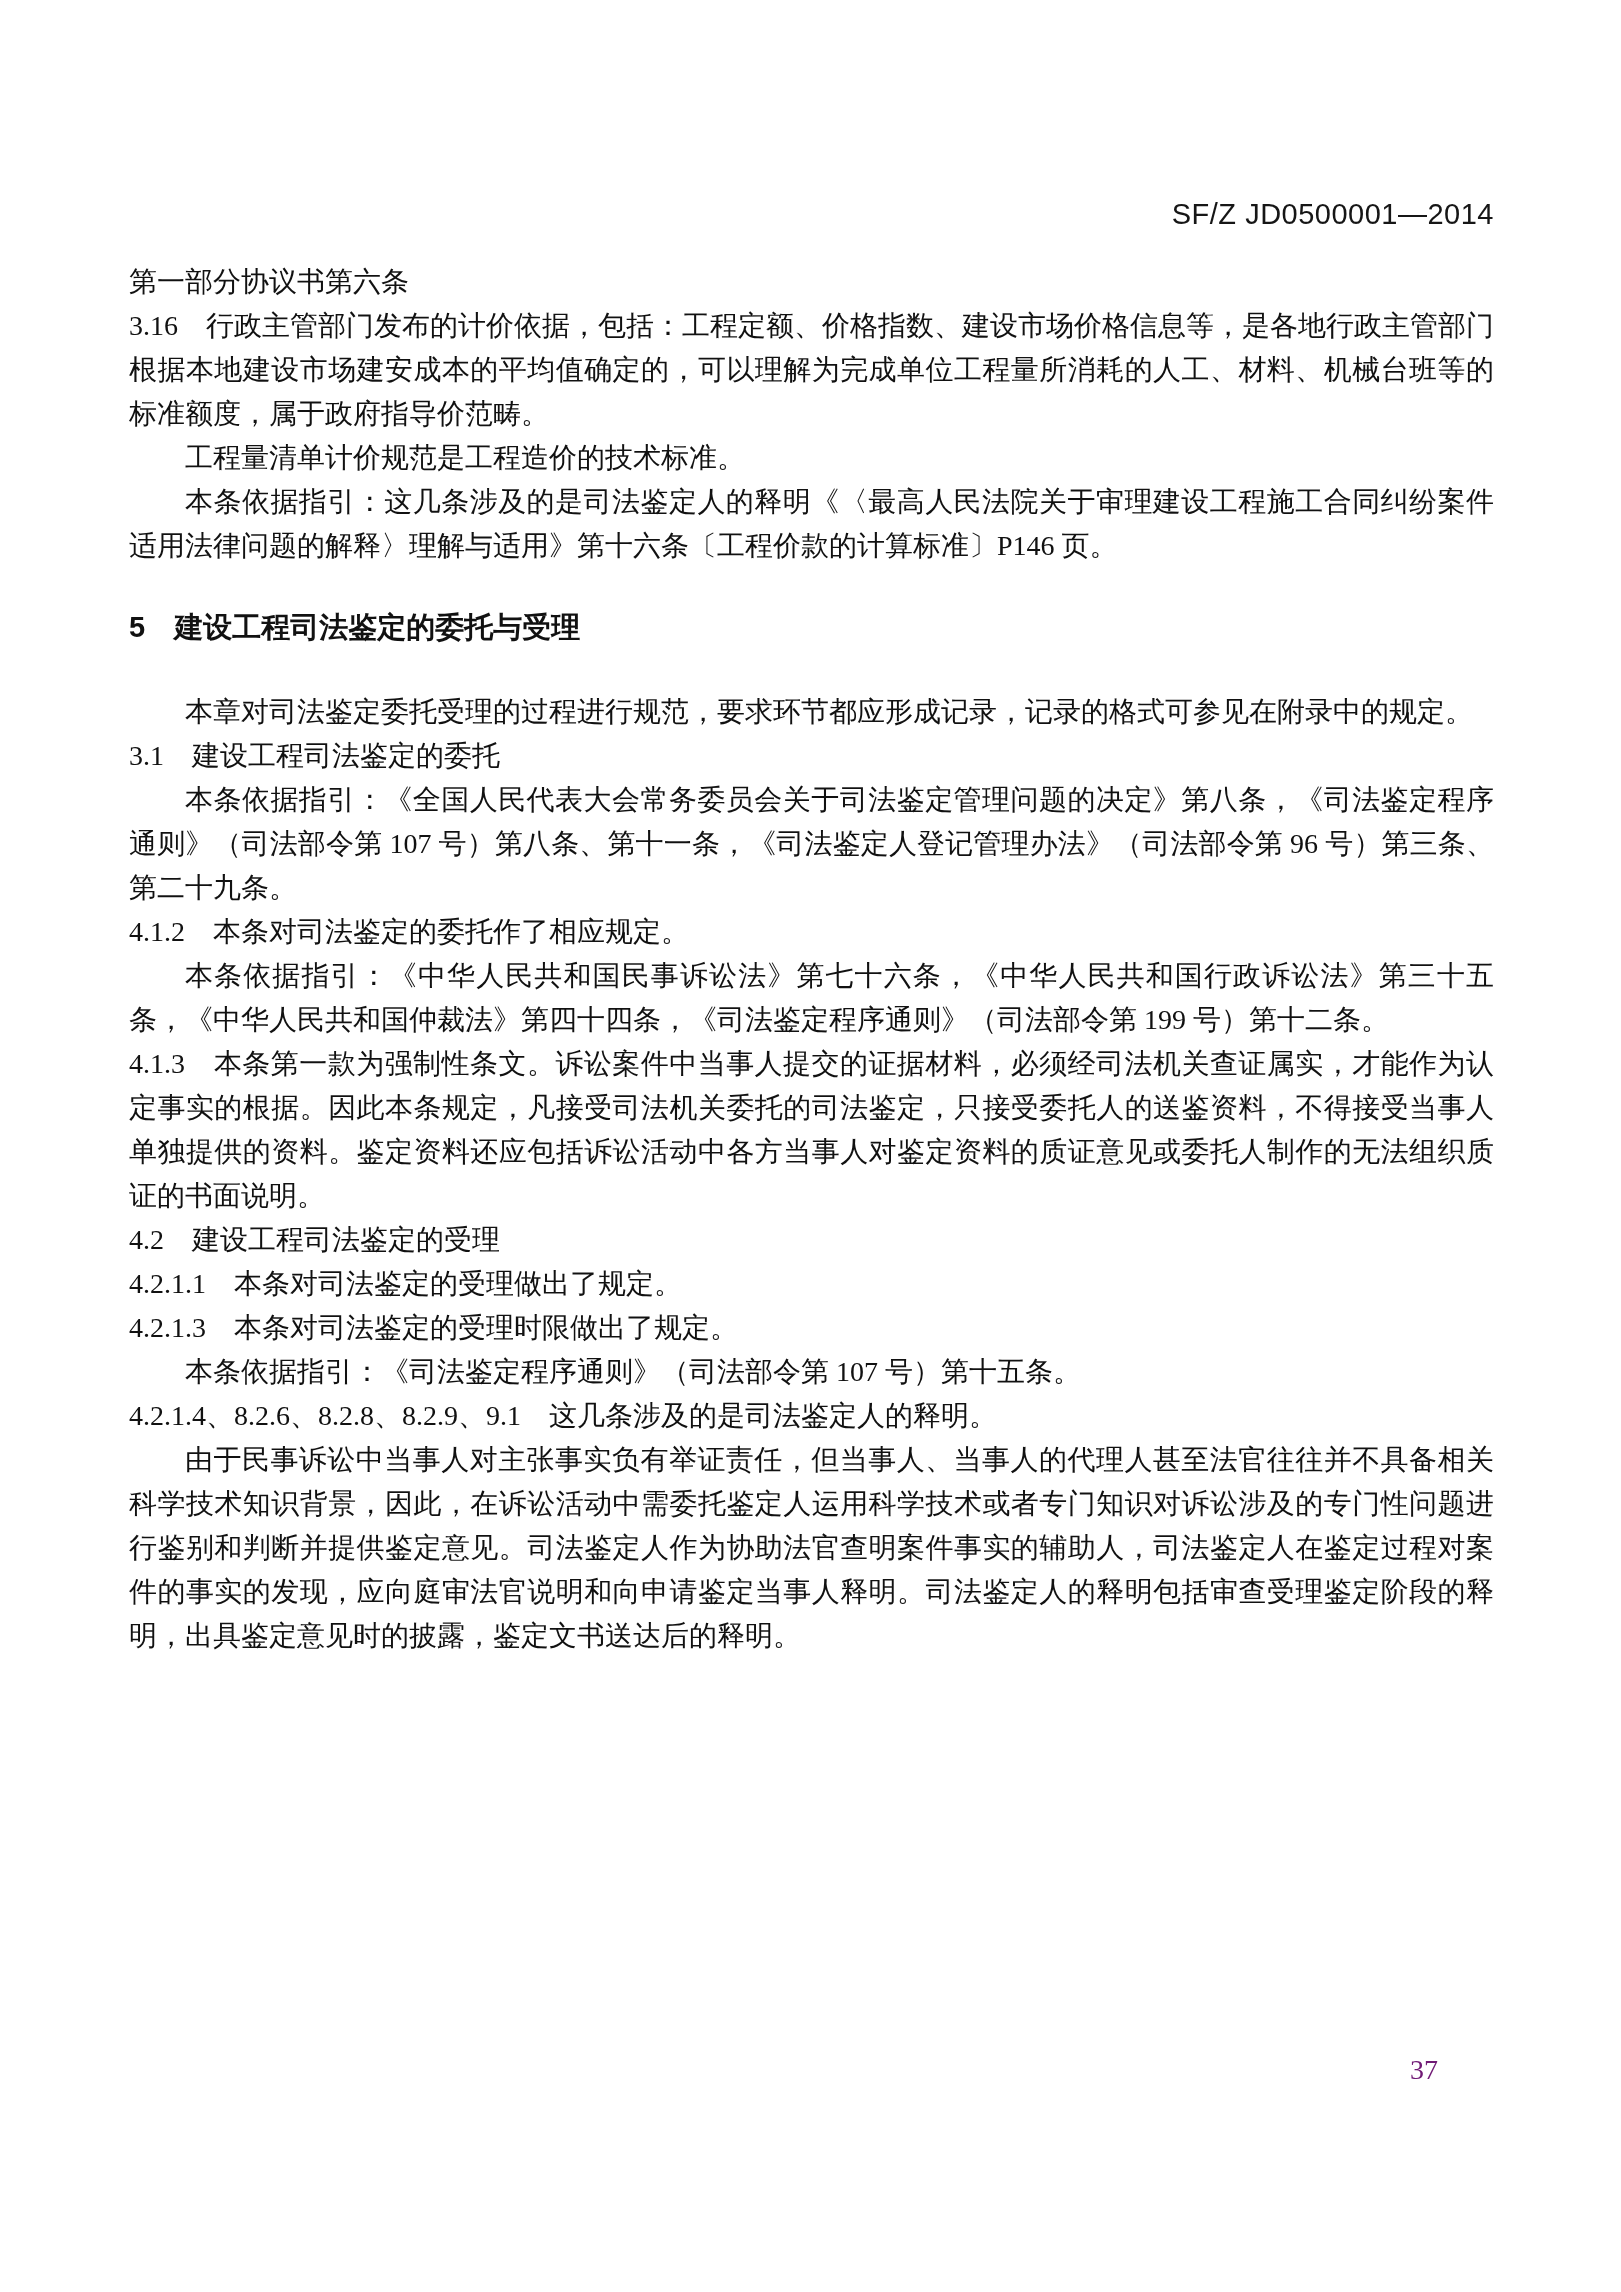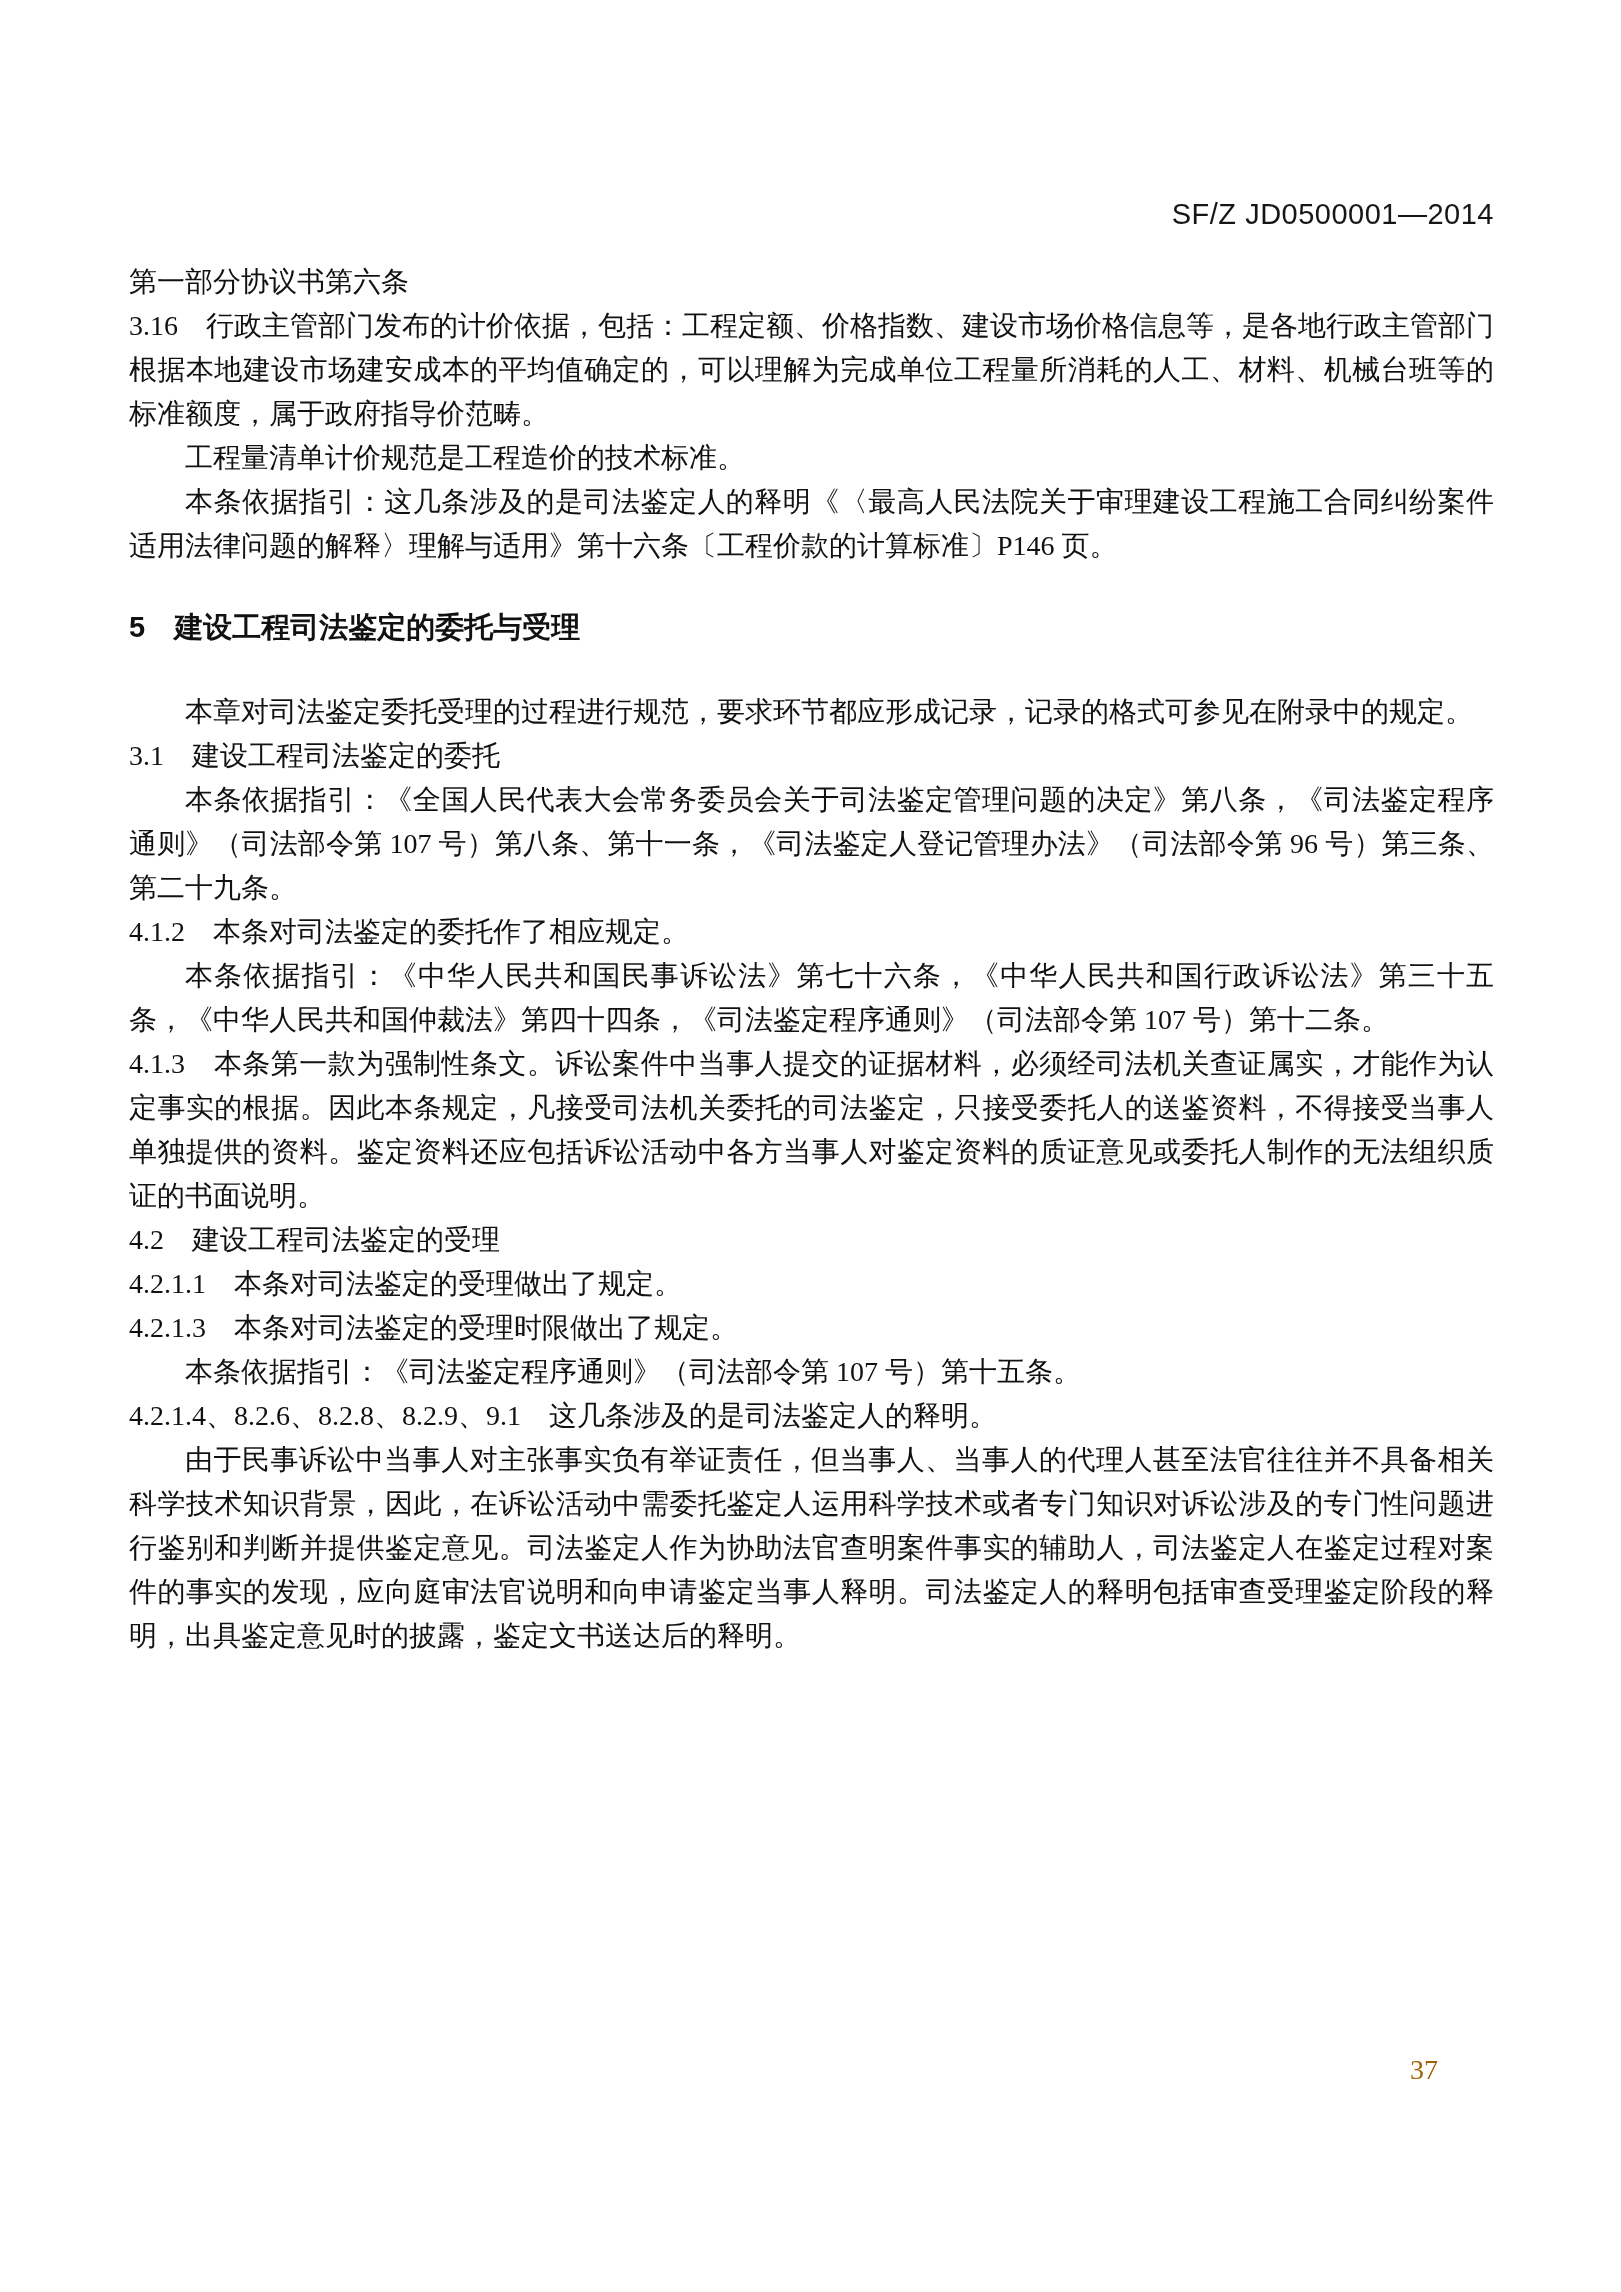--- a/index.html
+++ b/index.html
@@ -54,42 +54,42 @@
     text-align: left;
     margin: 37px 0 41px 0;
     line-height: 44px;
   }
   .page-number {
     position: absolute;
     top: 2054px;
     right: 183px;
     font-size: 28px;
     font-family: "Liberation Serif", "DejaVu Serif", serif;
-    color: #a16207;
+    color: #701a75;
   }
 </style>
 </head>
 <body>
 
 <div class="page">
   <div class="content">
     <div class="header-row">
       <span class="standard-code">SF/Z JD0500001—2014</span>
     </div>
     <div class="doc-body">
         <p class="para ">第一部分协议书第六条</p>
         <p class="para ">3.16　行政主管部门发布的计价依据，包括：工程定额、价格指数、建设市场价格信息等，是各地行政主管部门根据本地建设市场建安成本的平均值确定的，可以理解为完成单位工程量所消耗的人工、材料、机械台班等的标准额度，属于政府指导价范畴。</p>
         <p class="para  indent">工程量清单计价规范是工程造价的技术标准。</p>
         <p class="para  indent">本条依据指引：这几条涉及的是司法鉴定人的释明《〈最高人民法院关于审理建设工程施工合同纠纷案件适用法律问题的解释〉理解与适用》第十六条〔工程价款的计算标准〕P146 页。</p>
         <p class="para heading">5　建设工程司法鉴定的委托与受理</p>
         <p class="para  indent">本章对司法鉴定委托受理的过程进行规范，要求环节都应形成记录，记录的格式可参见在附录中的规定。</p>
         <p class="para ">3.1　建设工程司法鉴定的委托</p>
         <p class="para  indent">本条依据指引：《全国人民代表大会常务委员会关于司法鉴定管理问题的决定》第八条，《司法鉴定程序通则》（司法部令第 107 号）第八条、第十一条，《司法鉴定人登记管理办法》（司法部令第 96 号）第三条、第二十九条。</p>
         <p class="para ">4.1.2　本条对司法鉴定的委托作了相应规定。</p>
-        <p class="para  indent">本条依据指引：《中华人民共和国民事诉讼法》第七十六条，《中华人民共和国行政诉讼法》第三十五条，《中华人民共和国仲裁法》第四十四条，《司法鉴定程序通则》（司法部令第 107 号）第十二条。</p>
+        <p class="para  indent">本条依据指引：《中华人民共和国民事诉讼法》第七十六条，《中华人民共和国行政诉讼法》第三十五条，《中华人民共和国仲裁法》第四十四条，《司法鉴定程序通则》（司法部令第 199 号）第十二条。</p>
         <p class="para ">4.1.3　本条第一款为强制性条文。诉讼案件中当事人提交的证据材料，必须经司法机关查证属实，才能作为认定事实的根据。因此本条规定，凡接受司法机关委托的司法鉴定，只接受委托人的送鉴资料，不得接受当事人单独提供的资料。鉴定资料还应包括诉讼活动中各方当事人对鉴定资料的质证意见或委托人制作的无法组织质证的书面说明。</p>
         <p class="para ">4.2　建设工程司法鉴定的受理</p>
         <p class="para ">4.2.1.1　本条对司法鉴定的受理做出了规定。</p>
         <p class="para ">4.2.1.3　本条对司法鉴定的受理时限做出了规定。</p>
         <p class="para  indent">本条依据指引：《司法鉴定程序通则》（司法部令第 107 号）第十五条。</p>
         <p class="para ">4.2.1.4、8.2.6、8.2.8、8.2.9、9.1　这几条涉及的是司法鉴定人的释明。</p>
         <p class="para  indent">由于民事诉讼中当事人对主张事实负有举证责任，但当事人、当事人的代理人甚至法官往往并不具备相关科学技术知识背景，因此，在诉讼活动中需委托鉴定人运用科学技术或者专门知识对诉讼涉及的专门性问题进行鉴别和判断并提供鉴定意见。司法鉴定人作为协助法官查明案件事实的辅助人，司法鉴定人在鉴定过程对案件的事实的发现，应向庭审法官说明和向申请鉴定当事人释明。司法鉴定人的释明包括审查受理鉴定阶段的释明，出具鉴定意见时的披露，鉴定文书送达后的释明。</p>
       </div>
   </div>
   <div class="page-number">37</div>

